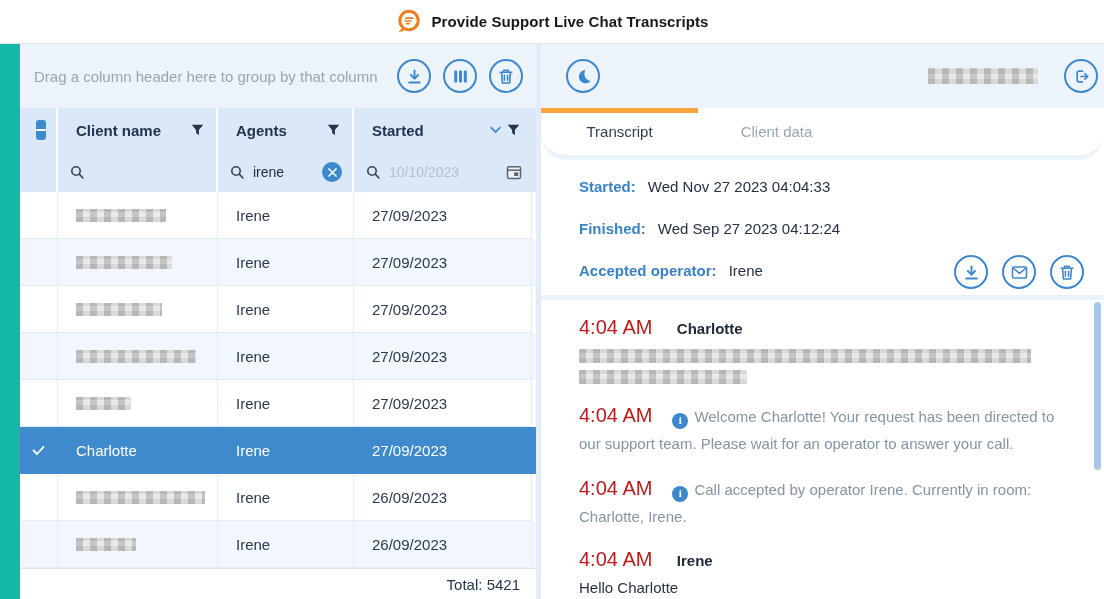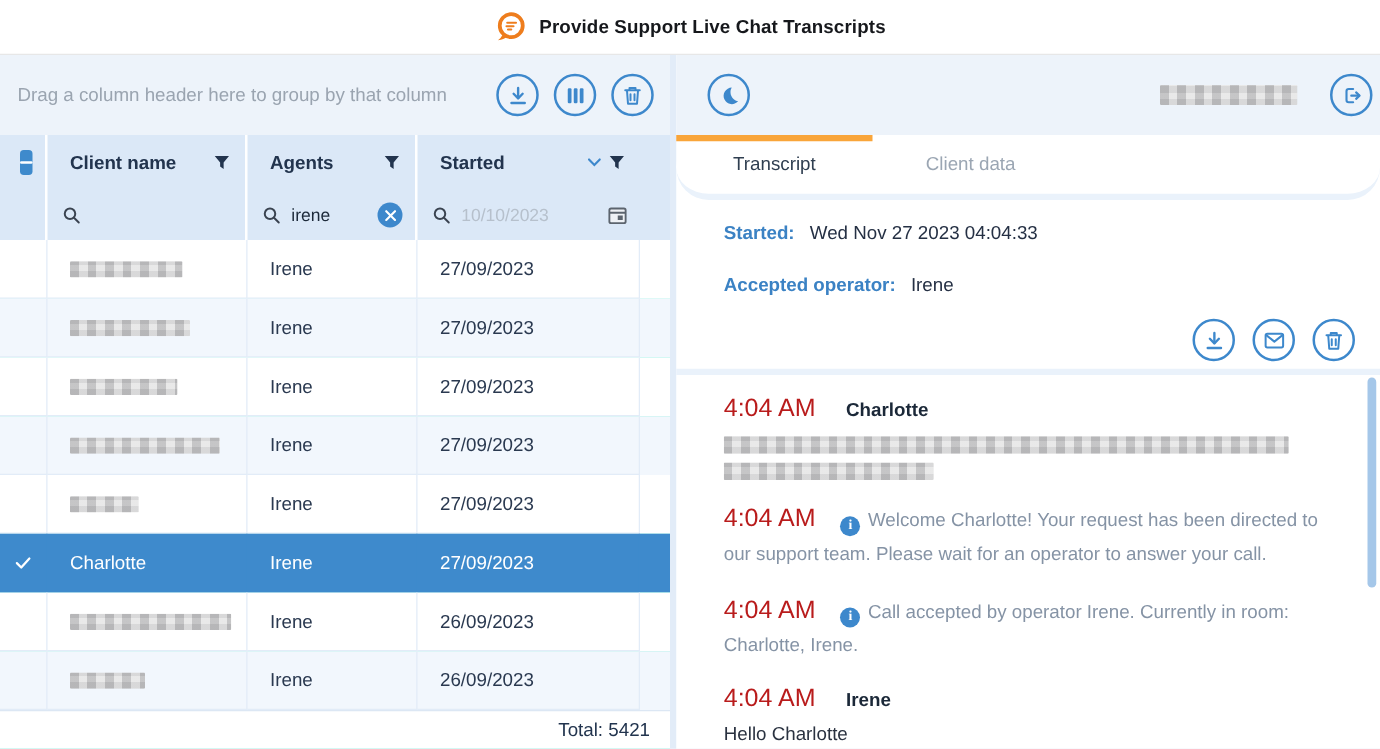--- a/index.html
+++ b/index.html
@@ -6,21 +6,21 @@
   html,body { width:1104px; height:599px; overflow:hidden;
     font-family:"Liberation Sans","DejaVu Sans",sans-serif; background:#fff; }
 
   
   .app-header { height:44px; background:#fff; border-bottom:1px solid #e7e7e7;
     display:flex; align-items:center; justify-content:center; gap:9px; }
   .app-title { font-size:15px; font-weight:700; color:#16181c; letter-spacing:.1px; }
 
   
   .main { display:flex; height:555px; background:#e2ecf8; }
-  .left-panel { width:536px; background:#5eead4; display:flex; flex-direction:column; }
+  .left-panel { width:536px; background:#14b8a6; display:flex; flex-direction:column;padding-left:20px; }
   .gutter { width:5px; background:#e2ecf8; }
   .right-panel { width:563px; background:#fff; display:flex; flex-direction:column; }
 
   
   .grid-toolbar { height:64px; background:#edf3fa; display:flex; align-items:center;
     padding:0 13px 0 14px; flex:none; }
   .group-hint { color:#9aa4b0; font-size:15px; flex:1; }
   .icon-btn { width:34px; height:34px; border:2px solid #3d88cc; border-radius:50%;
     display:flex; align-items:center; justify-content:center; background:transparent;
     cursor:pointer; flex:none; }
@@ -326,20 +326,24 @@
 
     <div class="tabbar">
       <div class="tab active">Transcript</div>
       <div class="tab">Client data</div>
     </div>
 
     <div class="meta">
       <div class="meta-line">
         <span class="meta-label">Started:</span>
         <span class="meta-value">Wed Nov 27 2023 04:04:33</span>
+      </div>
+      <div class="meta-line">
+        <span class="meta-label">Finished:</span>
+        <span class="meta-value">Wed Sep 27 2023 04:12:24</span>
       </div>
       <div class="meta-line">
         <span class="meta-label">Accepted operator:</span>
         <span class="meta-value">Irene</span>
       </div>
       <div class="meta-actions">
         <button class="icon-btn">
           <svg width="17" height="17" viewBox="0 0 16 16" stroke="#3d88cc" stroke-width="1.8" fill="none" stroke-linecap="round" stroke-linejoin="round">
             <path d="M8 2.2v7.6"></path>
               <path d="M4.6 6.6 8 10l3.4-3.4"></path>

